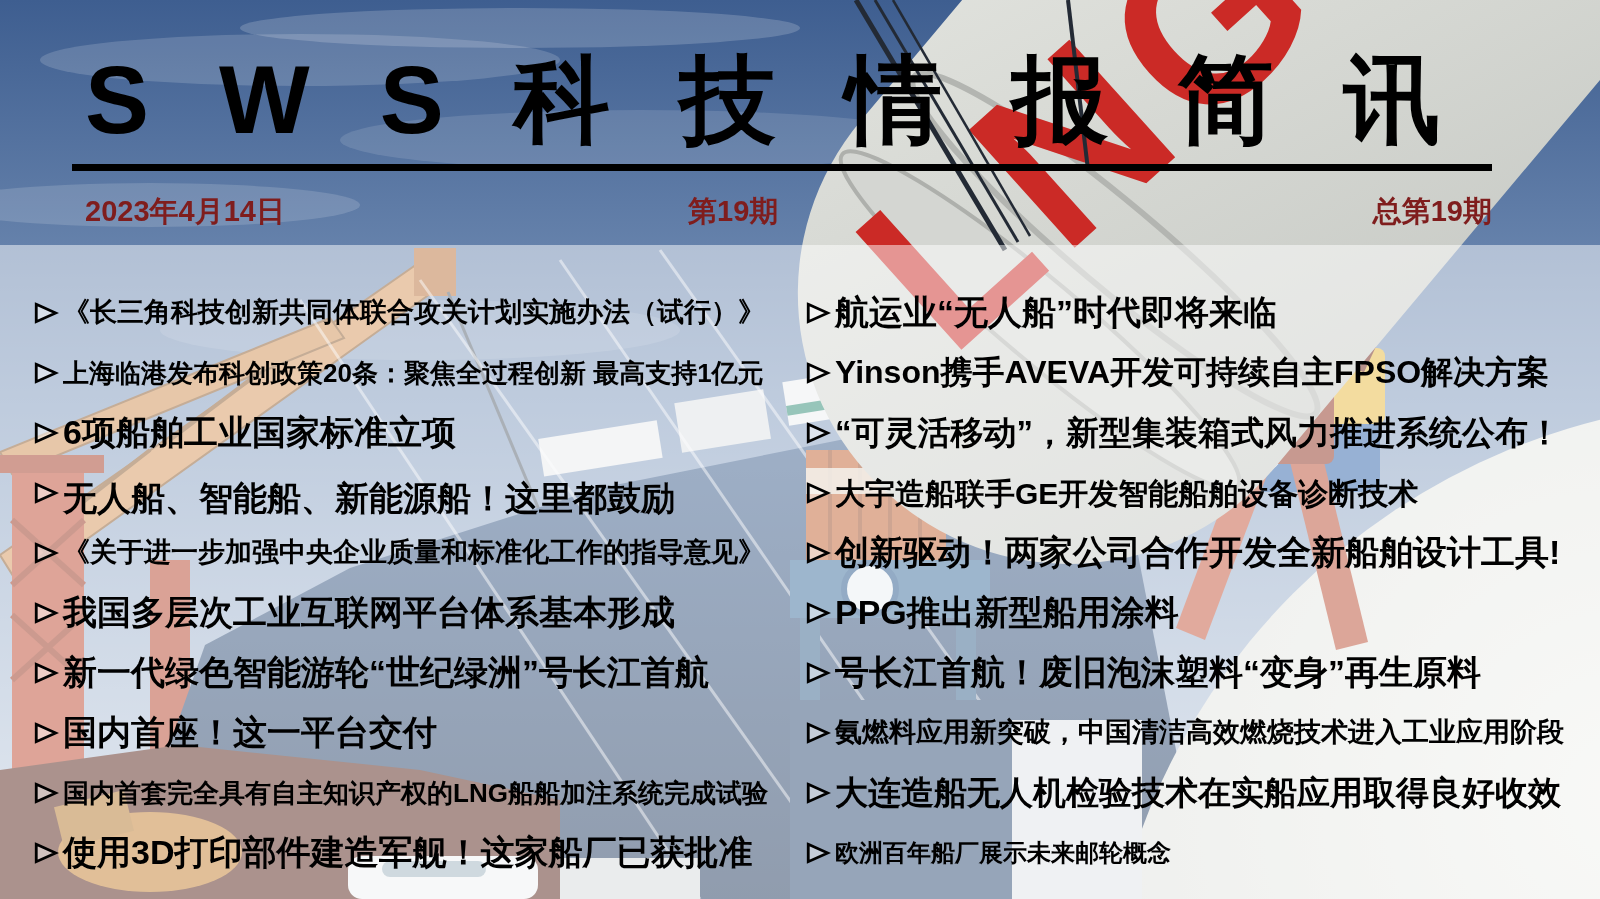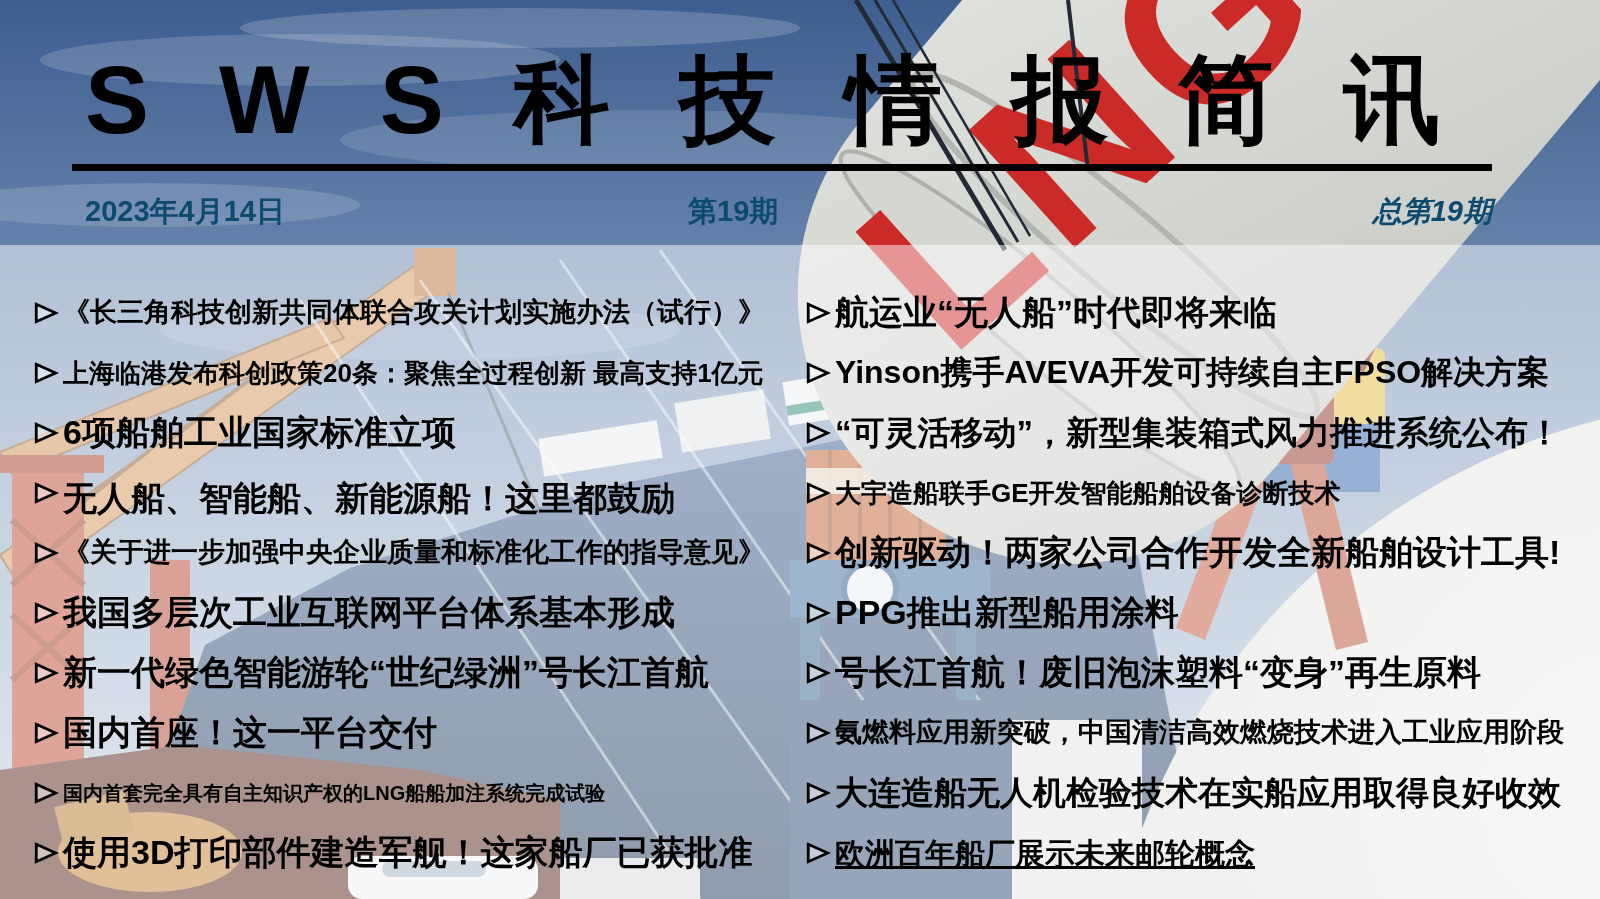--- a/index.html
+++ b/index.html
@@ -15,25 +15,25 @@
   
   .masthead-title{
     position:absolute;left:85px;top:50px;
     font-size:96px;font-weight:bold;letter-spacing:74px;
     white-space:nowrap;line-height:1.05;color:#000000;
   }
   .masthead-underline{
     position:absolute;left:72px;top:164px;width:1420px;height:7px;background:#000;
   }
   .masthead-meta{
-    position:absolute;top:192px;font-size:29px;font-weight:bold;white-space:nowrap;color:#0c4a6e;
+    position:absolute;top:192px;font-size:29px;font-weight:bold;white-space:nowrap;color:#7f1d1d;
   }
   #issue-date{left:85px;}
   #issue-number{left:688px;}
-  #issue-total{right:108px;font-style:italic;}
+  #issue-total{right:108px;}
   
   .news-column{position:absolute;top:283px;}
   #left-column{left:33px;width:748px;}
   #right-column{left:805px;width:768px;}
   .news-item{height:60px;display:flex;align-items:center;}
   .bullet{flex:0 0 30px;height:26px;display:flex;align-items:center;}
   .bullet svg{display:block;}
   .news-text{
     display:inline-block;white-space:nowrap;
     font-size:34px;font-weight:bold;color:#000;line-height:1.1;
@@ -232,21 +232,21 @@
         </svg>
       </span>
       <span class="news-text" style="font-size: 34px;">国内首座！这一平台交付</span>
     </div>
     <div class="news-item">
       <span class="bullet">
         <svg viewBox="0 0 24 24" width="26" height="26">
           <path d="M3 4 L21 12 L3 20 Z" fill="rgba(255,255,255,0.45)" stroke="#000" stroke-width="2.6" stroke-linejoin="miter"></path>
         </svg>
       </span>
-      <span class="news-text" style="font-size: 20px;">国内首套完全具有自主知识产权的LNG船船加注系统完成试验</span>
+      <span class="news-text" style="font-size: 26px;">国内首套完全具有自主知识产权的LNG船船加注系统完成试验</span>
     </div>
     <div class="news-item">
       <span class="bullet">
         <svg viewBox="0 0 24 24" width="26" height="26">
           <path d="M3 4 L21 12 L3 20 Z" fill="rgba(255,255,255,0.45)" stroke="#000" stroke-width="2.6" stroke-linejoin="miter"></path>
         </svg>
       </span>
       <span class="news-text" style="font-size: 34px;">使用3D打印部件建造军舰！这家船厂已获批准</span>
     </div>
   </div>
@@ -274,21 +274,21 @@
         </svg>
       </span>
       <span class="news-text" style="font-size: 33px;">“可灵活移动”，新型集装箱式风力推进系统公布！</span>
     </div>
     <div class="news-item">
       <span class="bullet">
         <svg viewBox="0 0 24 24" width="26" height="26">
           <path d="M3 4 L21 12 L3 20 Z" fill="rgba(255,255,255,0.45)" stroke="#000" stroke-width="2.6" stroke-linejoin="miter"></path>
         </svg>
       </span>
-      <span class="news-text" style="font-size: 26px;">大宇造船联手GE开发智能船舶设备诊断技术</span>
+      <span class="news-text" style="font-size: 30px;">大宇造船联手GE开发智能船舶设备诊断技术</span>
     </div>
     <div class="news-item">
       <span class="bullet">
         <svg viewBox="0 0 24 24" width="26" height="26">
           <path d="M3 4 L21 12 L3 20 Z" fill="rgba(255,255,255,0.45)" stroke="#000" stroke-width="2.6" stroke-linejoin="miter"></path>
         </svg>
       </span>
       <span class="news-text" style="font-size: 34px;">创新驱动！两家公司合作开发全新船舶设计工具!</span>
     </div>
     <div class="news-item">
@@ -322,15 +322,15 @@
         </svg>
       </span>
       <span class="news-text" style="font-size: 33px;">大连造船无人机检验技术在实船应用取得良好收效</span>
     </div>
     <div class="news-item">
       <span class="bullet">
         <svg viewBox="0 0 24 24" width="26" height="26">
           <path d="M3 4 L21 12 L3 20 Z" fill="rgba(255,255,255,0.45)" stroke="#000" stroke-width="2.6" stroke-linejoin="miter"></path>
         </svg>
       </span>
-      <span class="news-text" style="font-size: 30px; text-decoration: underline;">欧洲百年船厂展示未来邮轮概念</span>
+      <span class="news-text" style="font-size: 24px;">欧洲百年船厂展示未来邮轮概念</span>
     </div>
   </div>
 
 </body></html>

